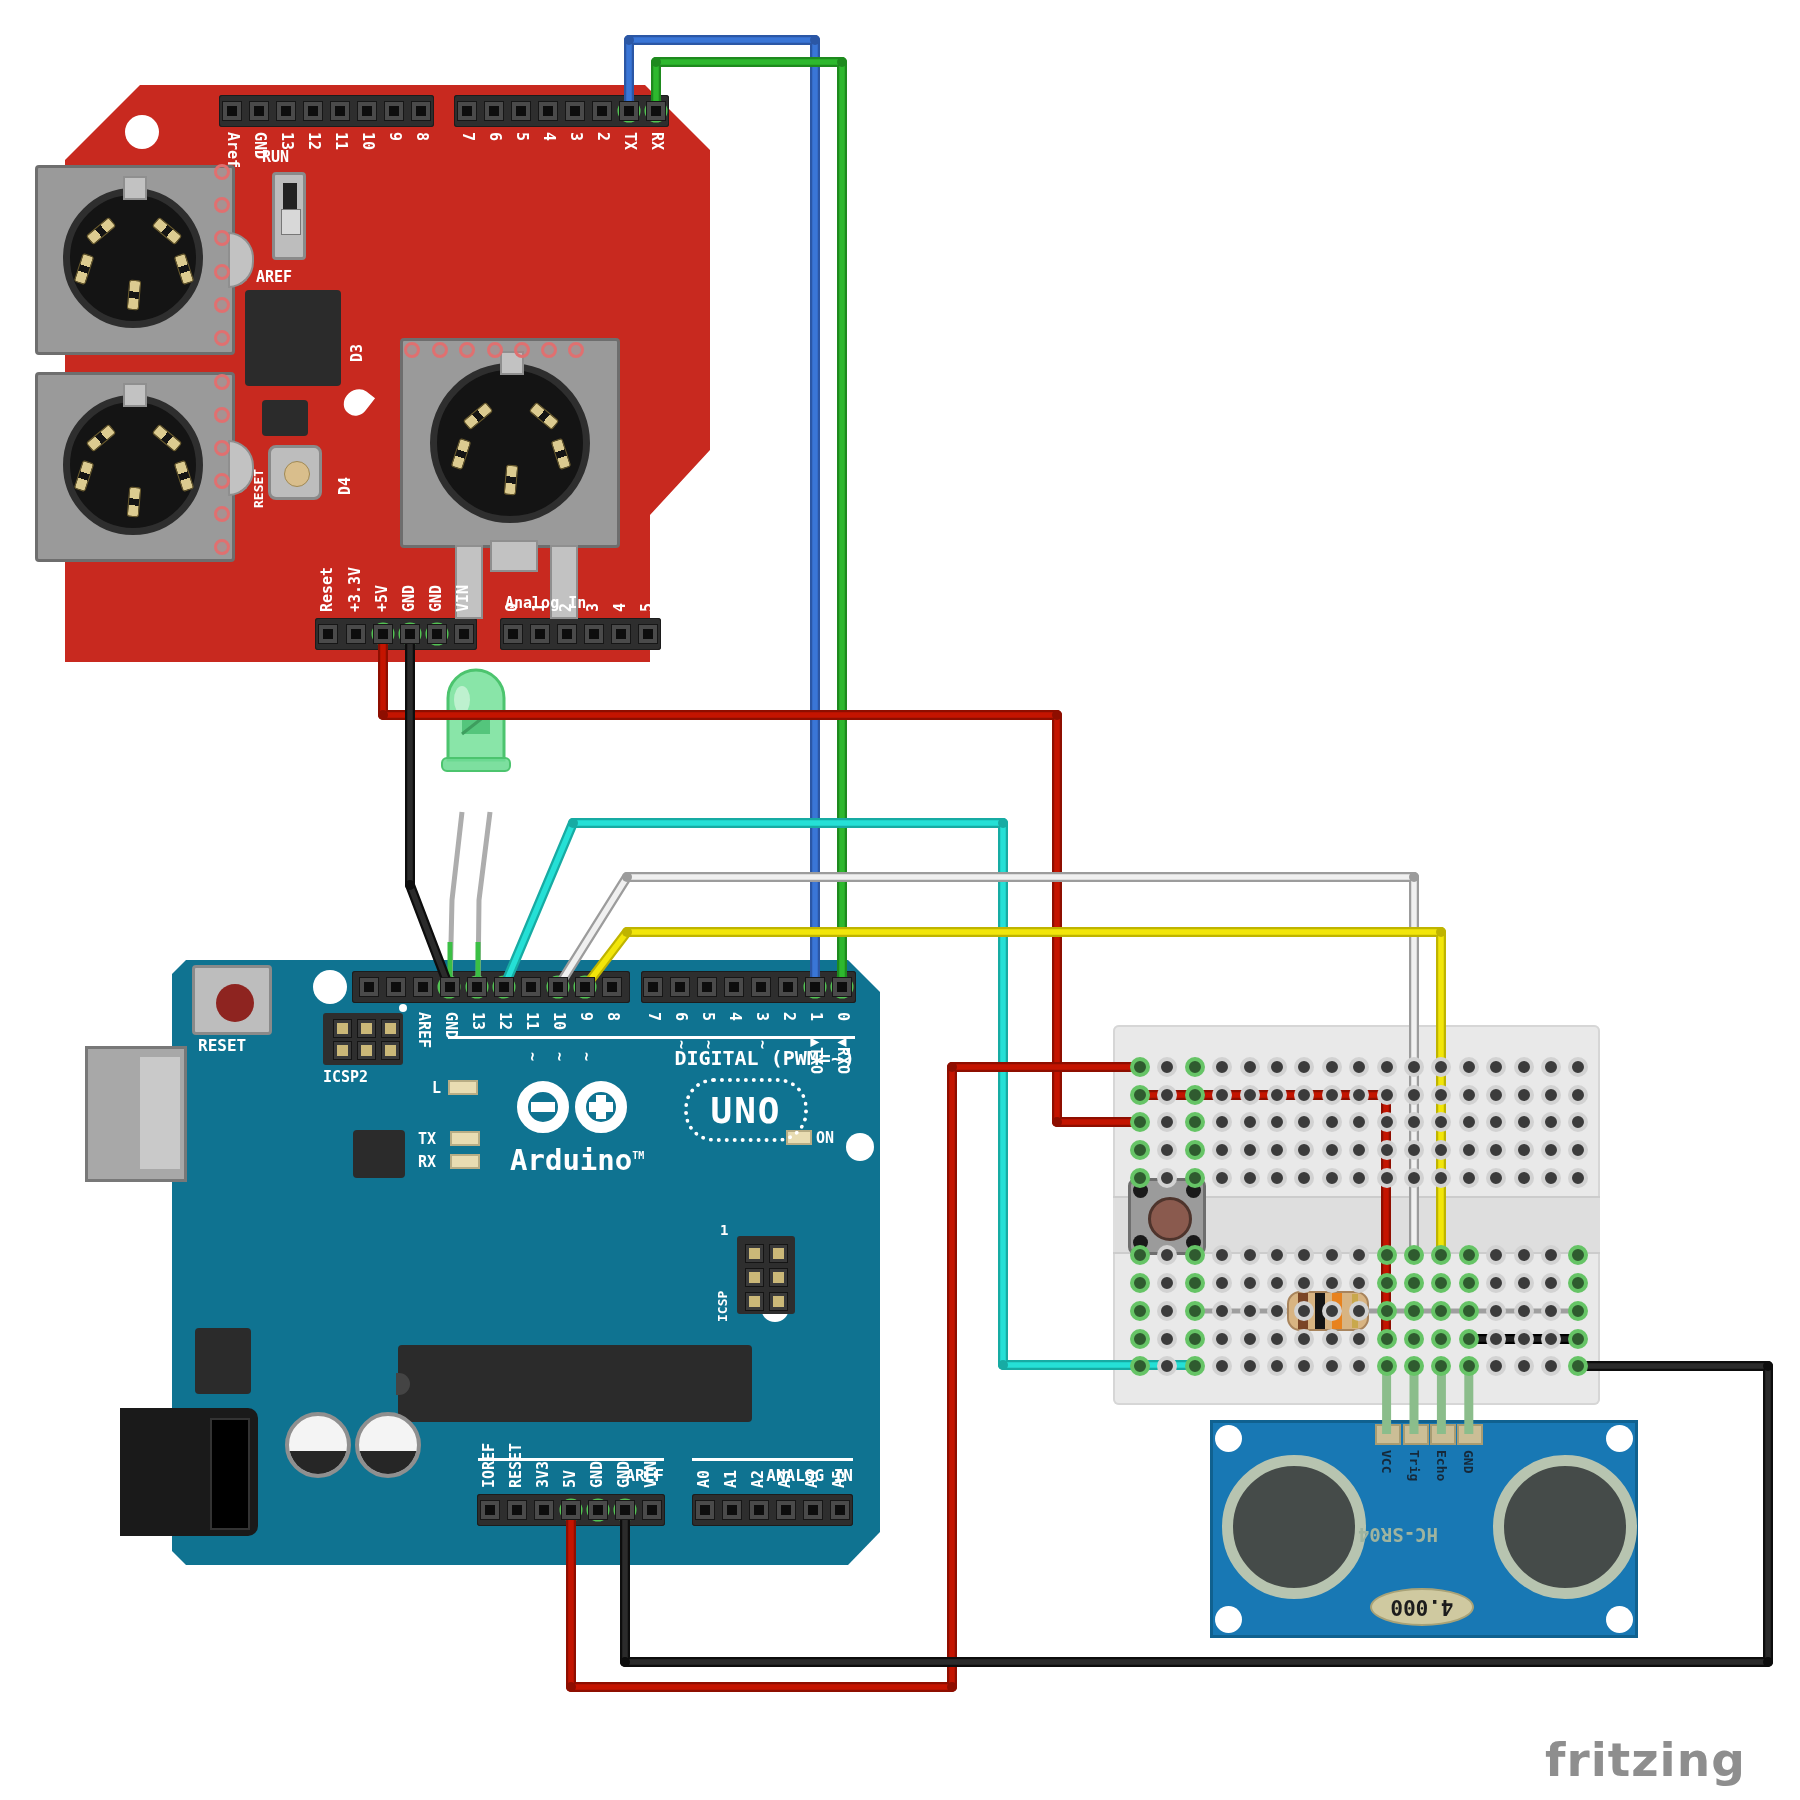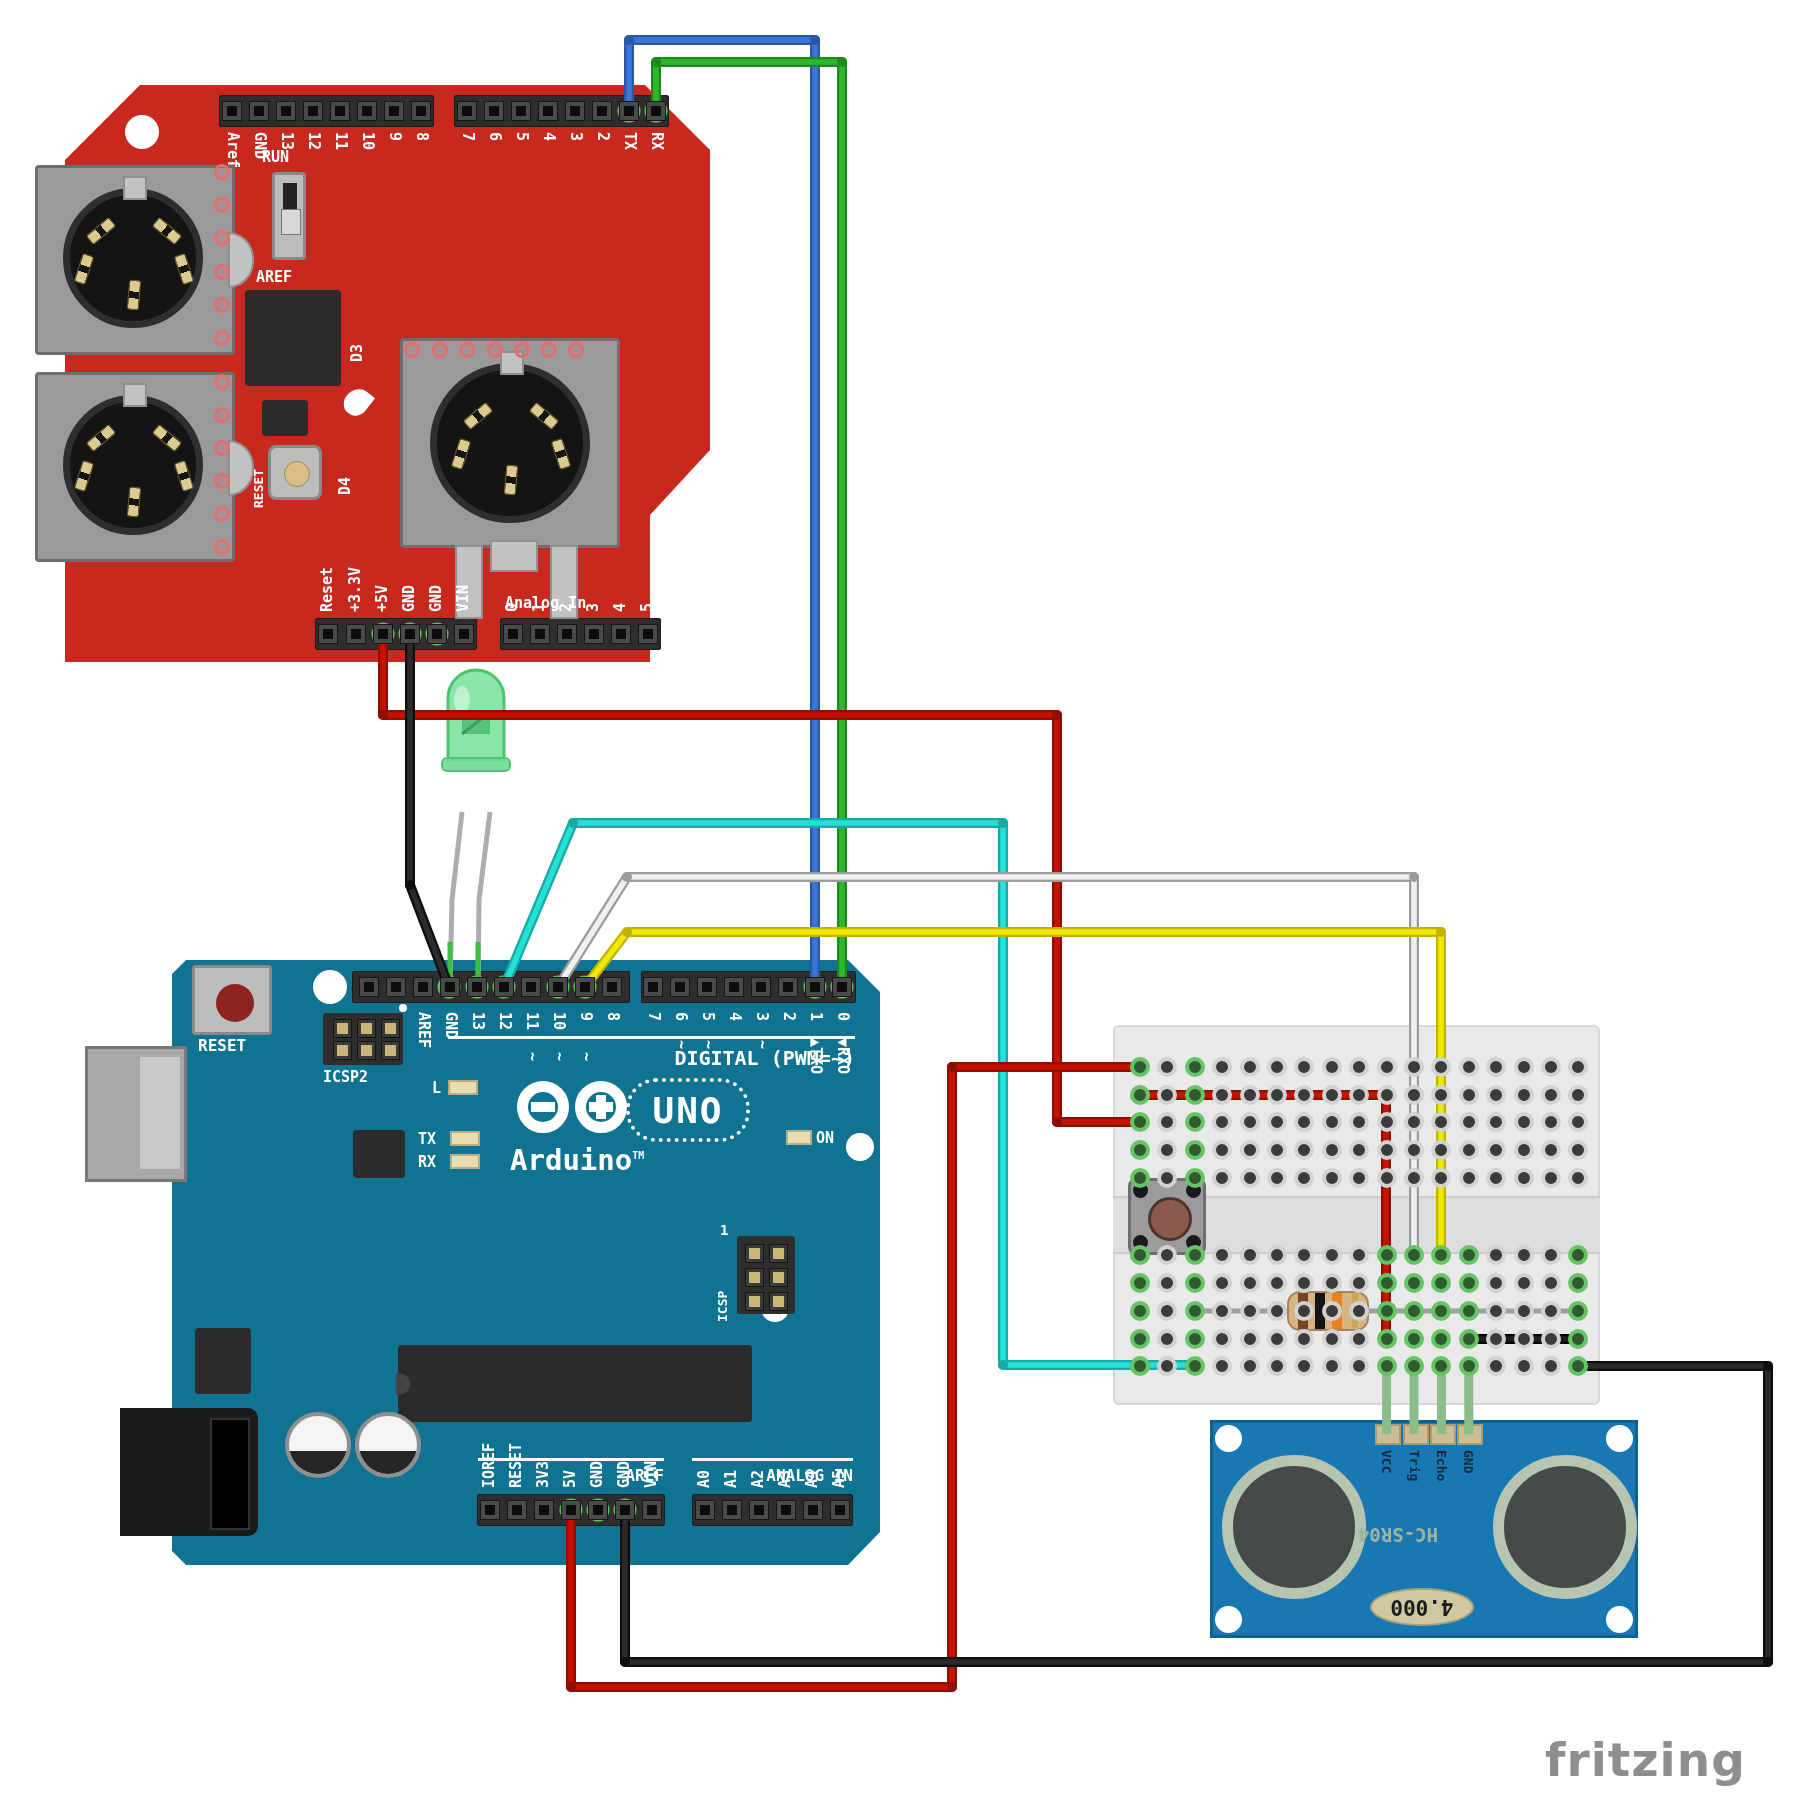--- a/index.html
+++ b/index.html
@@ -116,21 +116,21 @@
   <div class="ledrect" style="left:786px;top:1130px;width:26px"></div>
   <div class="hlab" style="left:816px;top:1129px;font-size:15px">ON</div>
 
   <div class="abs" style="left:0;top:0">
     <div class="abs" style="left:517px;top:1081px;width:52px;height:52px;border:11px solid #fff;border-radius:50%;box-sizing:border-box"></div>
     <div class="abs" style="left:575px;top:1081px;width:52px;height:52px;border:11px solid #fff;border-radius:50%;box-sizing:border-box"></div>
     <div class="abs" style="left:531px;top:1102px;width:24px;height:10px;background:#fff"></div>
     <div class="abs" style="left:589px;top:1102px;width:24px;height:10px;background:#fff"></div>
     <div class="abs" style="left:596px;top:1095px;width:10px;height:24px;background:#fff"></div>
   </div>
-  <div class="abs" style="left:626px;top:1078px;width:116px;height:56px;border:4px dotted #fff;border-radius:30px;
+  <div class="abs" style="left:684px;top:1078px;width:116px;height:56px;border:4px dotted #fff;border-radius:30px;
               display:flex;align-items:center;justify-content:center;color:#fff;font-weight:bold;font-size:36px;letter-spacing:2px">
       <span>UNO</span>
     </div>
   <div class="hlab" style="left:510px;top:1143px;font-size:29px"><span>Arduino</span><span class="tm">TM</span></div>
 
   <div class="sep" style="left:448px;top:1036px;width:407px"></div>
   <div class="hlab" style="left:600px;top:1046px;width:255px;text-align:right;font-size:20px">DIGITAL (PWM=~)</div>
 
   <div class="chip" style="left:398px;top:1345px;width:354px;height:77px">
     <div class="abs" style="left:-2px;top:28px;width:14px;height:22px;background:#444;border-radius:0 12px 12px 0"></div>

